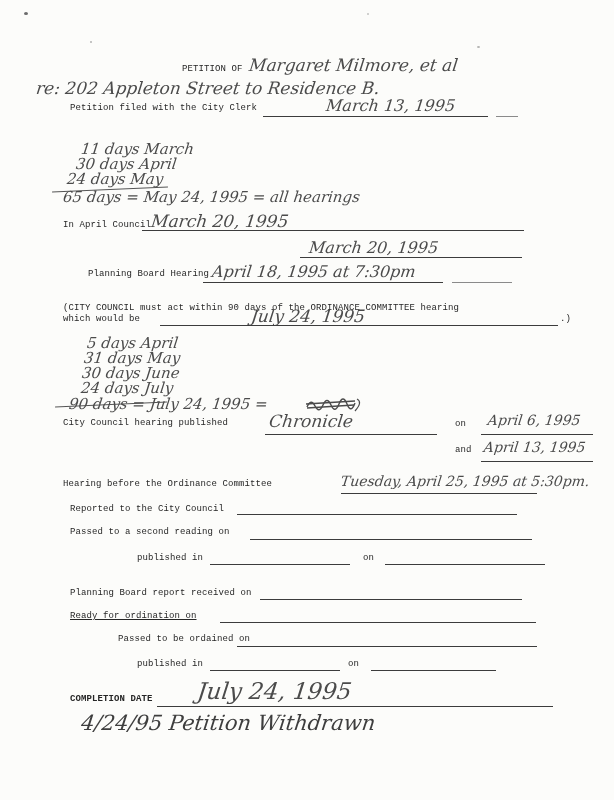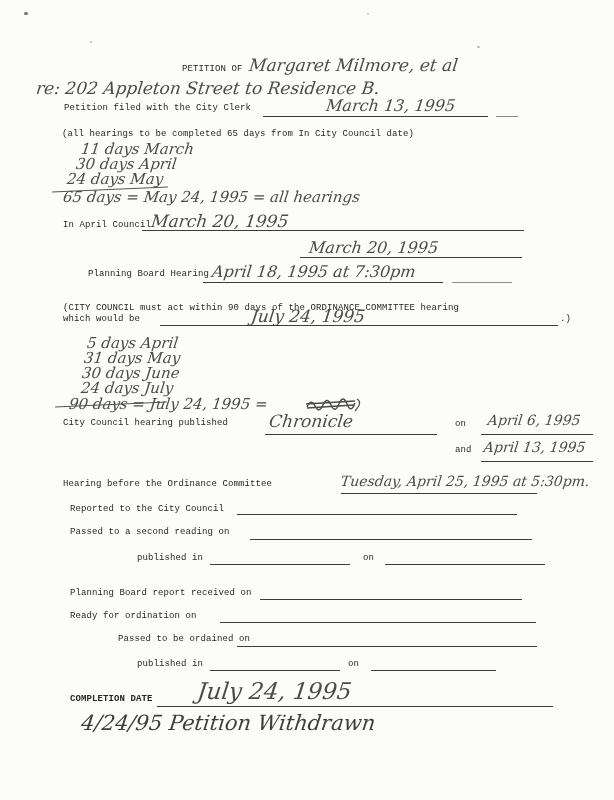--- a/index.html
+++ b/index.html
@@ -54,26 +54,25 @@
 
   <div class="speck" style="left:24px;top:12px;width:4px;height:3px;"></div>
   <div class="speck" style="left:90px;top:41px;width:2px;height:2px;opacity:.5;"></div>
   <div class="speck" style="left:367px;top:13px;width:2px;height:2px;opacity:.4;"></div>
   <div class="speck" style="left:477px;top:46px;width:3px;height:2px;opacity:.5;"></div>
 
   <span class="t" style="left:182px;top:64px;">PETITION OF</span>
   <span class="h" style="left:248px;top:55px;font-size:17px;">Margaret Milmore, et al</span>
   <span class="h" style="left:35px;top:78px;font-size:17px;">re: 202 Appleton Street to Residence B.</span>
 
-  <span class="t" style="left:64px;top:103px;">Petition filed with the City Clerk</span>
+  <span class="t" style="left:70px;top:103px;">Petition filed with the City Clerk</span>
   <span class="h" style="left:325px;top:96px;font-size:16px;">March 13, 1995</span>
   <div class="u" style="left:263px;top:116px;width:225px;"></div>
   <div class="u faint" style="left:496px;top:116px;width:22px;"></div>
 
-  <span class="t" style="left:62px;top:129px;">(all hearings to be completed 65 days from In City Council date)</span>
   <span class="h" style="left:80px;top:140px;font-size:15px;">11 days March</span>
   <span class="h" style="left:75px;top:155px;font-size:15px;">30 days April</span>
   <span class="h" style="left:66px;top:170px;font-size:15px;">24 days May</span>
   <div class="sumline" style="left:52px;top:189px;width:116px;"></div>
   <span class="h" style="left:62px;top:188px;font-size:15px;">65 days = May 24, 1995 = all hearings</span>
 
   <span class="t" style="left:63px;top:220px;">In April Council</span>
   <span class="h" style="left:150px;top:211px;font-size:17px;">March 20, 1995</span>
   <div class="u thick" style="left:142px;top:230px;width:382px;"></div>
 
@@ -126,21 +125,21 @@
   <div class="u" style="left:250px;top:539px;width:282px;"></div>
 
   <span class="t" style="left:137px;top:553px;">published in</span>
   <div class="u" style="left:210px;top:564px;width:140px;"></div>
   <span class="t" style="left:363px;top:553px;">on</span>
   <div class="u" style="left:385px;top:564px;width:160px;"></div>
 
   <span class="t" style="left:70px;top:588px;">Planning Board report received on</span>
   <div class="u" style="left:260px;top:599px;width:262px;"></div>
 
-  <span class="t" style="left:70px;top:611px;">Ready for ordination on</span>
+  <span class="t" style="left:70px;top:611px;text-decoration:underline;">Ready for ordination on</span>
   <div class="u" style="left:220px;top:622px;width:316px;"></div>
 
   <span class="t" style="left:70px;top:634px;padding-left:48px;">Passed to be ordained on</span>
   <div class="u" style="left:237px;top:646px;width:300px;"></div>
 
   <span class="t" style="left:137px;top:659px;">published in</span>
   <div class="u" style="left:210px;top:670px;width:130px;"></div>
   <span class="t" style="left:348px;top:659px;">on</span>
   <div class="u" style="left:371px;top:670px;width:125px;"></div>
 

